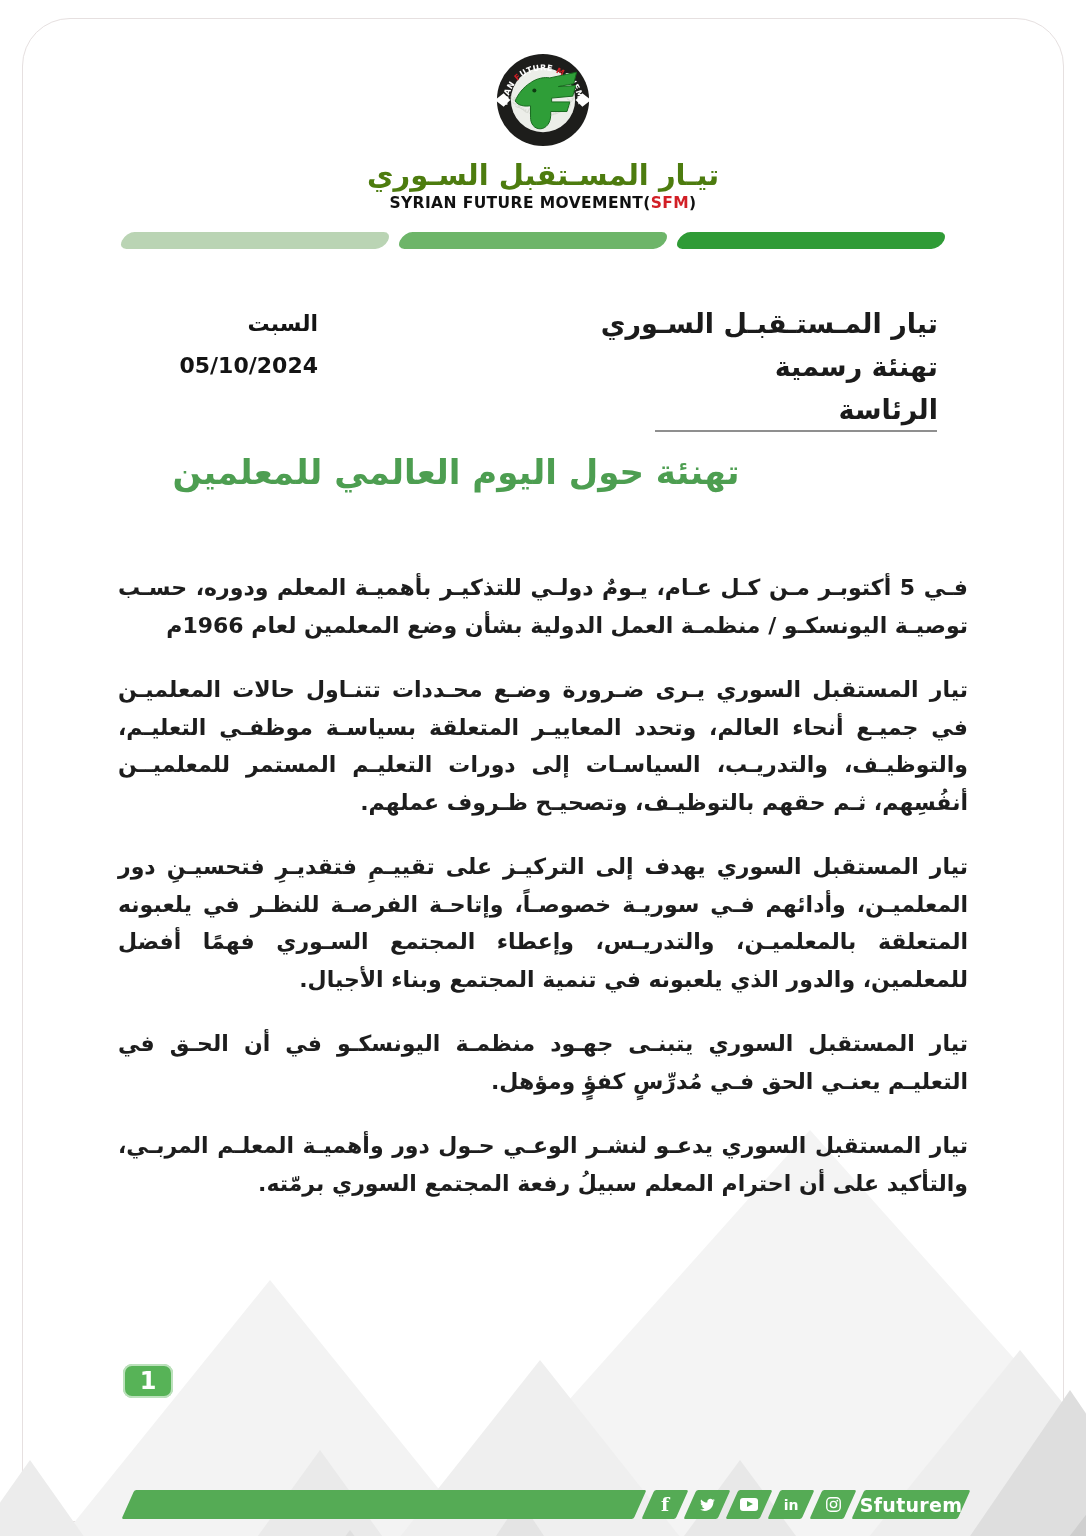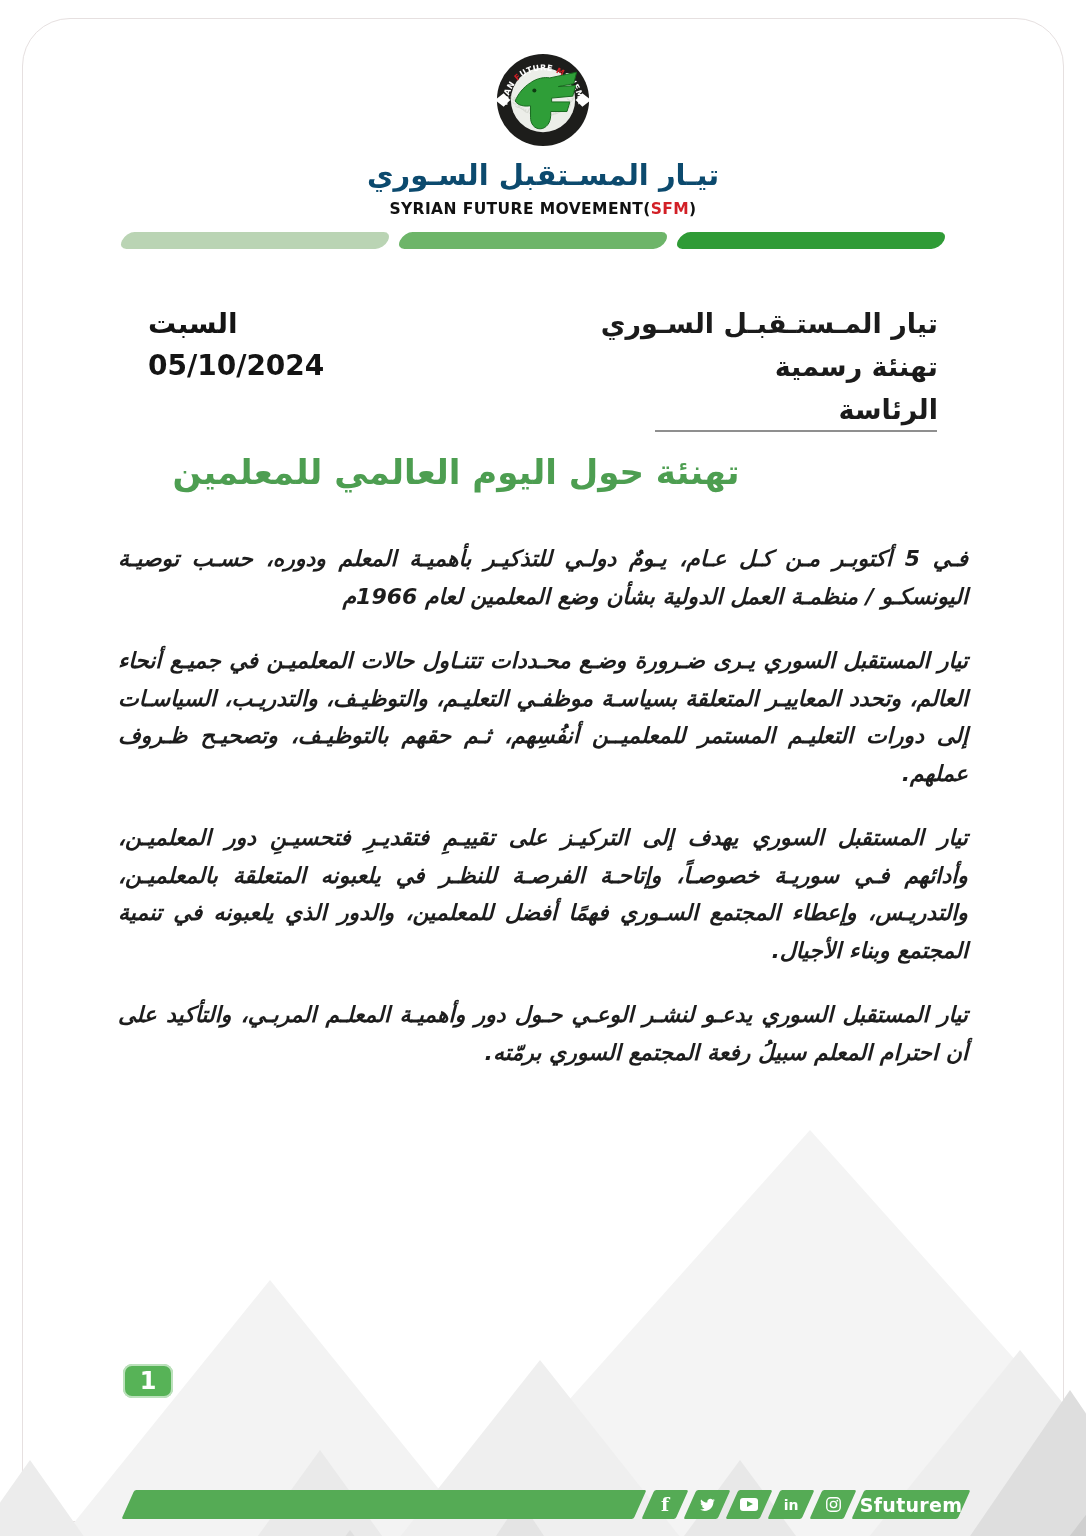--- a/index.html
+++ b/index.html
@@ -25,41 +25,41 @@
   .d5 {left:190px;top:390px;width:260px;height:360px;background:#eaeaea;}
   .d6 {left:600px;top:400px;width:280px;height:380px;background:#e8e8e8;}
   .d7 {left:940px;top:330px;width:260px;height:380px;background:#dedede;}
   .d8 {left:-90px;top:400px;width:240px;height:340px;background:#ececec;}
   .d9 {left:420px;top:440px;width:200px;height:300px;background:#e4e4e4;}
   .d10{left:990px;top:430px;width:230px;height:300px;background:#cfcfcf;}
   .d11{left:260px;top:470px;width:180px;height:240px;background:#dfdfdf;}
   
   .logo-wrap{position:absolute;left:0;top:52px;width:1086px;text-align:center;z-index:2;}
   .logo-badge{width:96px;height:96px;display:inline-block;}
-  .logo-name-ar{font-size:29px;font-weight:800;color:#0c4a6e;letter-spacing:1px;margin-top:6px;}
-  .logo-name-en{font-size:15.5px;font-weight:700;color:#111;letter-spacing:.4px;margin-top:8px;}
+  .logo-name-ar{font-size:29px;font-weight:800;color:#4d7c0f;letter-spacing:1px;margin-top:6px;}
+  .logo-name-en{font-size:15.5px;font-weight:700;color:#111;letter-spacing:.4px;margin-top:2px;}
   .red{color:#d21f26;}
   
   .bars{position:absolute;left:122px;top:232px;width:822px;height:17px;z-index:2;}
   .bar{position:absolute;top:0;height:17px;width:266px;border-radius:9px;transform:skewX(-26deg);}
   .bar1{left:0;background:#bad4b4;}
   .bar2{left:278px;background:#6db569;}
   .bar3{left:556px;background:#2f9b36;}
   
   .hdr-right{position:absolute;top:302px;right:148px;text-align:right;direction:rtl;
     font-size:27px;font-weight:700;color:#1b1b1b;line-height:43px;z-index:2;}
   .hdr-underline{position:absolute;top:430px;left:655px;width:282px;height:2px;background:#8f8f8f;z-index:2;}
-  .hdr-left{position:absolute;top:303px;left:148px;width:170px;text-align:left;
-    font-size:28px;font-weight:700;color:#141414;line-height:42px;z-index:2;}
+  .hdr-left{position:absolute;top:303px;left:148px;width:170px;text-align:right;
+    font-size:22px;font-weight:700;color:#141414;line-height:42px;z-index:2;}
   
   .doc-title{position:absolute;top:452px;left:0;width:912px;text-align:center;
     font-size:34px;font-weight:800;color:#4d9e51;z-index:2;}
   
-  .body-text{position:absolute;top:540px;left:118px;width:850px;direction:rtl;
-    text-align:justify;font-size:22px;font-weight:700;color:#1d1d1d;line-height:37.5px;z-index:2;font-style:italic;}
+  .body-text{position:absolute;top:569px;left:118px;width:850px;direction:rtl;
+    text-align:justify;font-size:22px;font-weight:700;color:#1d1d1d;line-height:37.5px;z-index:2;}
   .body-text p{margin:0 0 27px 0;}
   
   .page-num{position:absolute;left:123px;top:1364px;width:50px;height:34px;
     background:#57b357;border-radius:9px;color:#fff;font-size:24px;font-weight:700;
     display:flex;align-items:center;justify-content:center;z-index:2;
     box-shadow:0 0 0 2px rgba(255,255,255,.6) inset;}
   
   .footer{position:absolute;left:128px;top:1490px;height:29px;display:flex;gap:8px;z-index:4;align-items:stretch;}
   .seg{background:#55ab55;transform:skewX(-24deg);border-radius:2px;display:flex;align-items:center;justify-content:center;}
   .seg-strip{width:512px;}
@@ -130,20 +130,21 @@
   <div>السبت</div>
   <div>05/10/2024</div>
 </div>
 
 <div class="doc-title" dir="rtl">تهنئة حول اليوم العالمي للمعلمين</div>
 
 <div class="body-text">
   <p>فـي 5 أكتوبـر مـن كـل عـام، يـومٌ دولـي للتذكيـر بأهميـة المعلم ودوره، حسـب توصيـة اليونسكـو / منظمـة العمل الدولية بشأن وضع المعلمين لعام 1966م</p>
   <p>تيار المستقبل السوري يـرى ضـرورة وضـع محـددات تتنـاول حالات المعلميـن في جميـع أنحاء العالم، وتحدد المعاييـر المتعلقة بسياسـة موظفـي التعليـم، والتوظيـف، والتدريـب، السياسـات إلى دورات التعليـم المستمر للمعلميــن أنفُسِهم، ثـم حقهم بالتوظيـف، وتصحيـح ظـروف عملهم.</p>
   <p>تيار المستقبل السوري يهدف إلى التركيـز على تقييـمِ فتقديـرِ فتحسيـنِ دور المعلميـن، وأدائهم فـي سوريـة خصوصـاً، وإتاحـة الفرصـة للنظـر في يلعبونه المتعلقة بالمعلميـن، والتدريـس، وإعطاء المجتمع السـوري فهمًا أفضل للمعلمين، والدور الذي يلعبونه في تنمية المجتمع وبناء الأجيال.</p>
+  <p>تيار المستقبل السوري يتبنـى جهـود منظمـة اليونسكـو في أن الحـق في التعليـم يعنـي الحق فـي مُدرِّسٍ كفؤٍ ومؤهل.</p>
   <p>تيار المستقبل السوري يدعـو لنشـر الوعـي حـول دور وأهميـة المعلـم المربـي، والتأكيد على أن احترام المعلم سبيلُ رفعة المجتمع السوري برمّته.</p>
 </div>
 
 <div class="page-num">1</div>
 
 <div class="footer">
   <div class="seg seg-strip"></div>
   <div class="seg seg-icon">
     <span class="unskew fb-glyph">f</span>
   </div>

